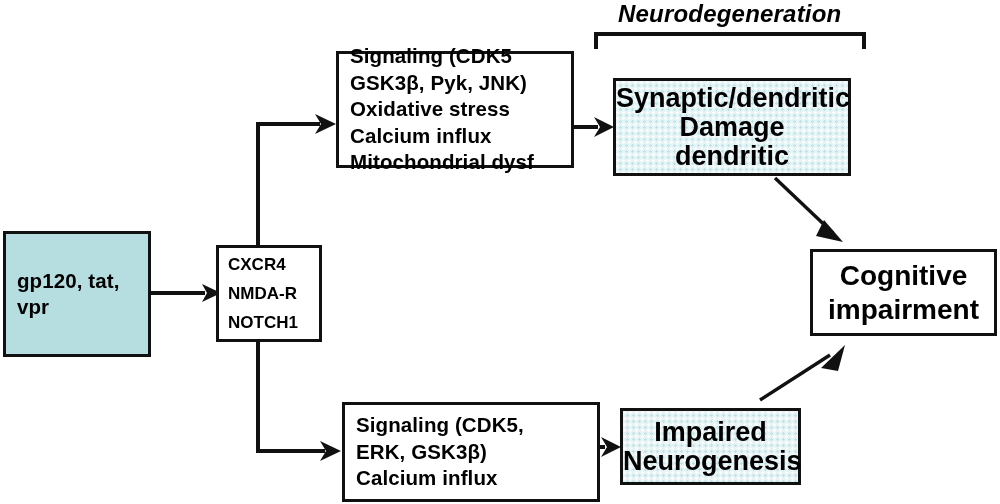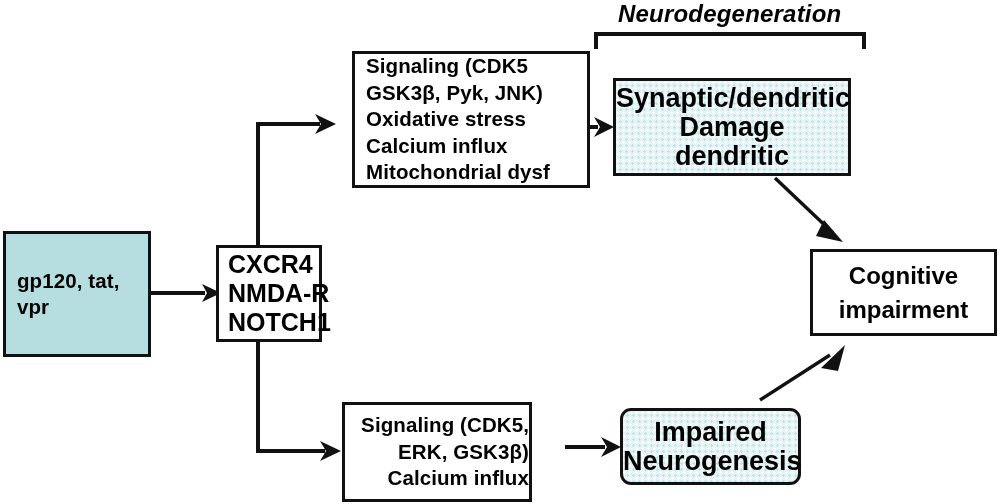--- a/index.html
+++ b/index.html
@@ -20,22 +20,22 @@
       radial-gradient(circle at 1.5px 1.5px, #ffffff 1.1px, transparent 1.2px),
       radial-gradient(circle at 1.5px 1.5px, #bfe2e6 1.0px, transparent 1.1px);
     background-size:6px 6px, 6px 6px;
     background-position:0 0, 3px 3px;
   }
 
   .txt-left{text-align:left;padding-left:11px;}
   .txt-center{text-align:center;}
 
   .f-body{font-size:20.5px;font-weight:bold;line-height:26.5px;letter-spacing:.1px;}
-  .f-mid{font-size:25px;font-weight:bold;line-height:29px;justify-content:center;}
-  .f-big{font-size:24px;font-weight:bold;line-height:34px;}
+  .f-mid{font-size:17px;font-weight:bold;line-height:29px;justify-content:center;}
+  .f-big{font-size:28px;font-weight:bold;line-height:34px;}
   .f-syn{font-size:27px;font-weight:bold;line-height:29px;}
 
   .title{position:absolute;font-size:24px;font-weight:bold;font-style:italic;
          letter-spacing:.2px;white-space:nowrap;}
 
   svg.lines{position:absolute;left:0;top:0;width:1000px;height:504px;overflow:visible;}
   .stroke{stroke:#111;fill:none;stroke-width:4;}
   .stroke-thin{stroke:#111;fill:none;stroke-width:3.4;}
   .ahead{fill:#111;}
 </style>
@@ -92,43 +92,43 @@
     <span class="ln">gp120, tat,</span>
     <span class="ln">vpr</span>
   </div>
 
   <div class="box txt-left f-mid" style="left:216px;top:245px;width:106px;height:97px;padding-left:9px;">
     <span class="ln">CXCR4</span>
     <span class="ln">NMDA-R</span>
     <span class="ln">NOTCH1</span>
   </div>
 
-  <div class="box txt-left f-body" style="left:336px;top:51px;width:238px;height:137px;margin-left:16px;">
+  <div class="box txt-left f-body" style="left:336px;top:51px;width:238px;height:117px;">
     <span class="ln">Signaling (CDK5</span>
     <span class="ln">GSK3β, Pyk, JNK)</span>
     <span class="ln">Oxidative stress</span>
     <span class="ln">Calcium influx</span>
     <span class="ln">Mitochondrial dysf</span>
   </div>
 
   <div class="box fill-dots txt-center f-syn" style="left:613px;top:78px;width:238px;height:98px;">
     <span class="ln">Synaptic/dendritic</span>
     <span class="ln">Damage</span>
     <span class="ln">dendritic</span>
   </div>
 
   <div class="box txt-center f-big" style="left:810px;top:249px;width:187px;height:87px;">
     <span class="ln">Cognitive</span>
     <span class="ln">impairment</span>
   </div>
 
-  <div class="box txt-left f-body" style="left:342px;top:402px;width:190px;height:100px;text-align:right;">
+  <div class="box txt-left f-body" style="left:342px;top:402px;width:258px;height:100px;">
     <span class="ln">Signaling (CDK5,</span>
     <span class="ln">ERK, GSK3β)</span>
     <span class="ln">Calcium influx</span>
   </div>
 
-  <div class="box fill-dots txt-center f-syn" style="left:620px;top:408px;width:181px;height:77px;border-radius:11px;">
+  <div class="box fill-dots txt-center f-syn" style="left:620px;top:408px;width:181px;height:77px;">
     <span class="ln">Impaired</span>
     <span class="ln">Neurogenesis</span>
   </div>
 
 </div>
 
 </body></html>

